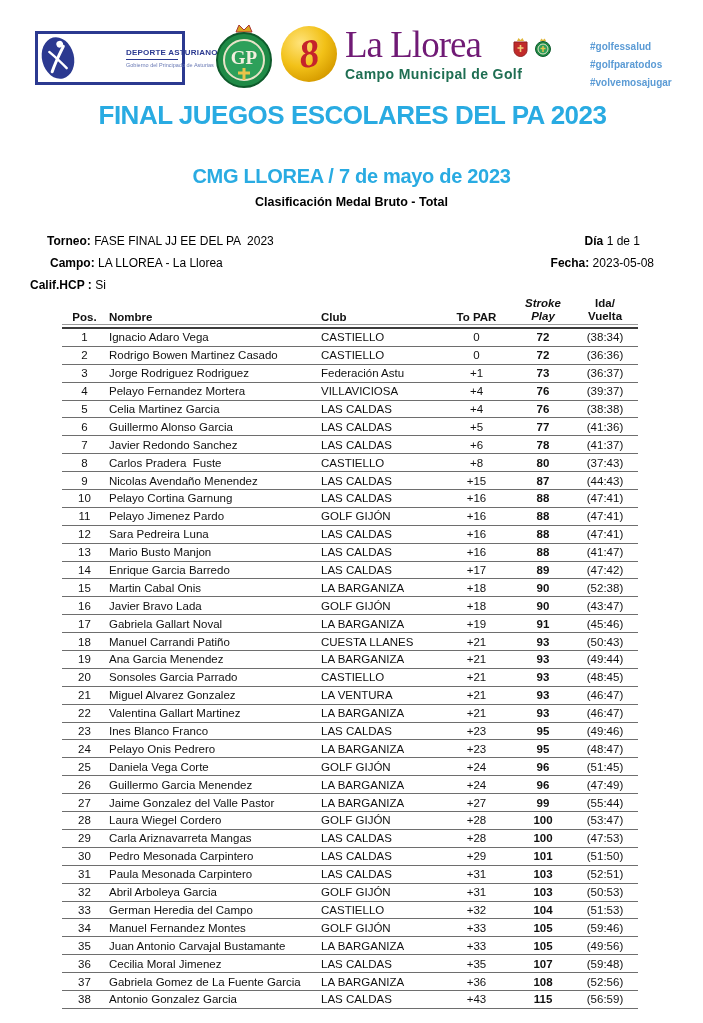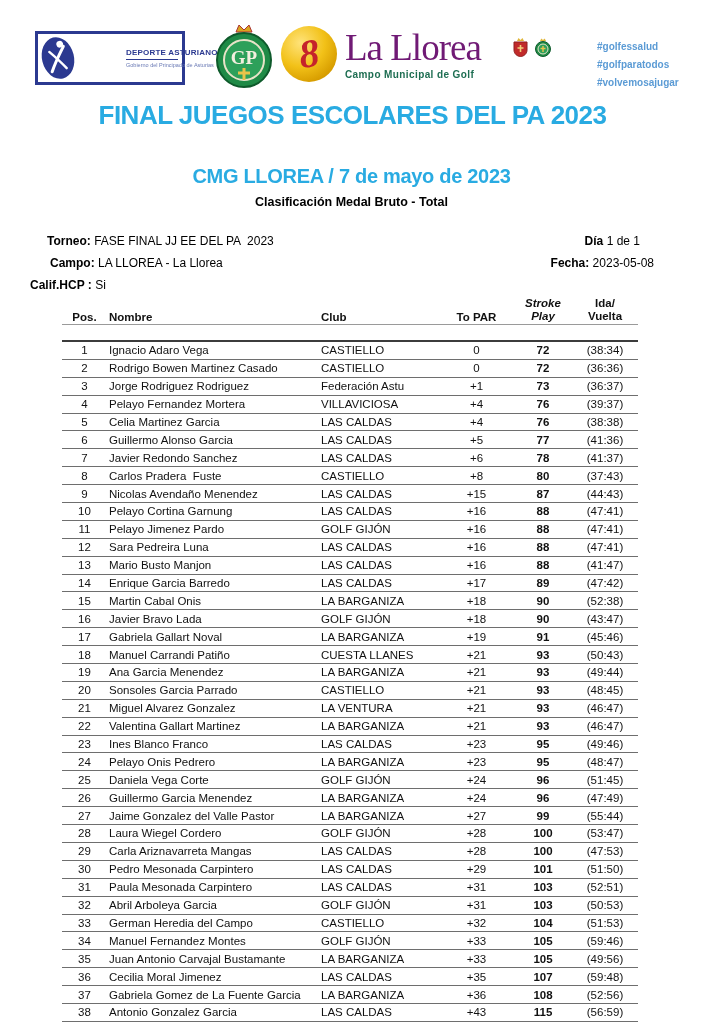--- a/index.html
+++ b/index.html
@@ -23,30 +23,30 @@
 
   .logo-llorea{position:absolute;left:281px;top:26px;display:flex;align-items:center;gap:8px;}
   .ll-ball{width:56px;height:56px;border-radius:50%;
     background:radial-gradient(circle at 35% 30%, #ffe37a 0%, #f2c118 45%, #d89e00 75%, #b97f00 100%);
     display:flex;align-items:center;justify-content:center;flex:0 0 auto;}
   .ll-ball span{font-family:"Liberation Serif",serif;font-style:italic;font-weight:bold;
     font-size:40px;color:#c5232b;transform:rotate(-8deg);line-height:1;}
   .ll-text{display:flex;flex-direction:column;}
   .ll-name{font-family:"Liberation Serif",serif;font-size:37px;line-height:1;
     color:#701a75;letter-spacing:-1px;}
-  .ll-tag{font-size:10px;font-weight:bold;color:#1e6e52;letter-spacing:.4px;margin-top:3px;}
+  .ll-tag{font-size:14px;font-weight:bold;color:#1e6e52;letter-spacing:.4px;margin-top:3px;}
 
   .logo-salud{position:absolute;left:490px;top:32px;width:100px;}
   .gs-row{display:flex;align-items:center;gap:5px;}
   .gs-script{font-family:"Liberation Serif",serif;font-style:italic;font-weight:bold;
     font-size:15px;color:#2e7d4f;white-space:nowrap;}
   .gs-crests{display:flex;gap:5px;margin:5px 0 0 22px;}
 
   .hashtags{position:absolute;left:590px;top:38px;}
-  .hashtags div{font-size:10px;font-weight:bold;color:#5b9bd5;line-height:18px;margin-left:7px;}
+  .hashtags div{font-size:10px;font-weight:bold;color:#5b9bd5;line-height:18px;}
 
   
   .main-title{position:absolute;left:1px;top:100px;width:703px;text-align:center;
     font-size:26px;font-weight:bold;color:#29abe2;letter-spacing:-.5px;}
   .sub-title{position:absolute;left:0;top:165px;width:703px;text-align:center;
     font-size:20px;font-weight:bold;color:#29abe2;letter-spacing:-.3px;}
   .section-title{position:absolute;left:0;top:195px;width:703px;text-align:center;
     font-size:12.5px;font-weight:bold;color:#000;}
 
   
@@ -54,21 +54,21 @@
   .info .lbl{font-weight:bold;}
   .i-torneo{position:absolute;left:47px;top:234px;white-space:pre;}
   .i-dia{position:absolute;right:63px;top:234px;}
   .i-campo{position:absolute;left:50px;top:256px;}
   .i-fecha{position:absolute;right:49px;top:256px;}
   .i-calif{position:absolute;left:30px;top:278px;}
 
   
   .rtable{position:absolute;left:62px;top:297px;width:576px;font-size:11.5px;}
   .thead{display:flex;align-items:flex-end;border-bottom:2px solid #3c3c3c;font-weight:bold;}
-  .hcell{border-bottom:1px solid #9a9a9a;margin-bottom:15px;padding-bottom:1px;box-sizing:border-box;}
+  .hcell{border-bottom:1px solid #9a9a9a;margin-bottom:2px;padding-bottom:1px;box-sizing:border-box;}
   .h2line{line-height:13px;}
   .col-pos{width:45px;text-align:center;flex:0 0 auto;}
   .col-nombre{width:212px;text-align:left;flex:0 0 auto;white-space:pre;overflow:hidden;padding-left:2px;box-sizing:border-box;}
   .col-club{width:120px;text-align:left;flex:0 0 auto;white-space:nowrap;overflow:hidden;padding-left:2px;box-sizing:border-box;}
   .col-topar{width:75px;text-align:center;flex:0 0 auto;}
   .col-stroke{width:58px;text-align:center;flex:0 0 auto;}
   .col-ida{width:66px;text-align:center;flex:0 0 auto;}
   .thead .col-stroke{font-style:italic;}
   .tbody .col-stroke{font-weight:bold;}
   .trow{display:flex;align-items:center;height:17.9px;box-sizing:border-box;

